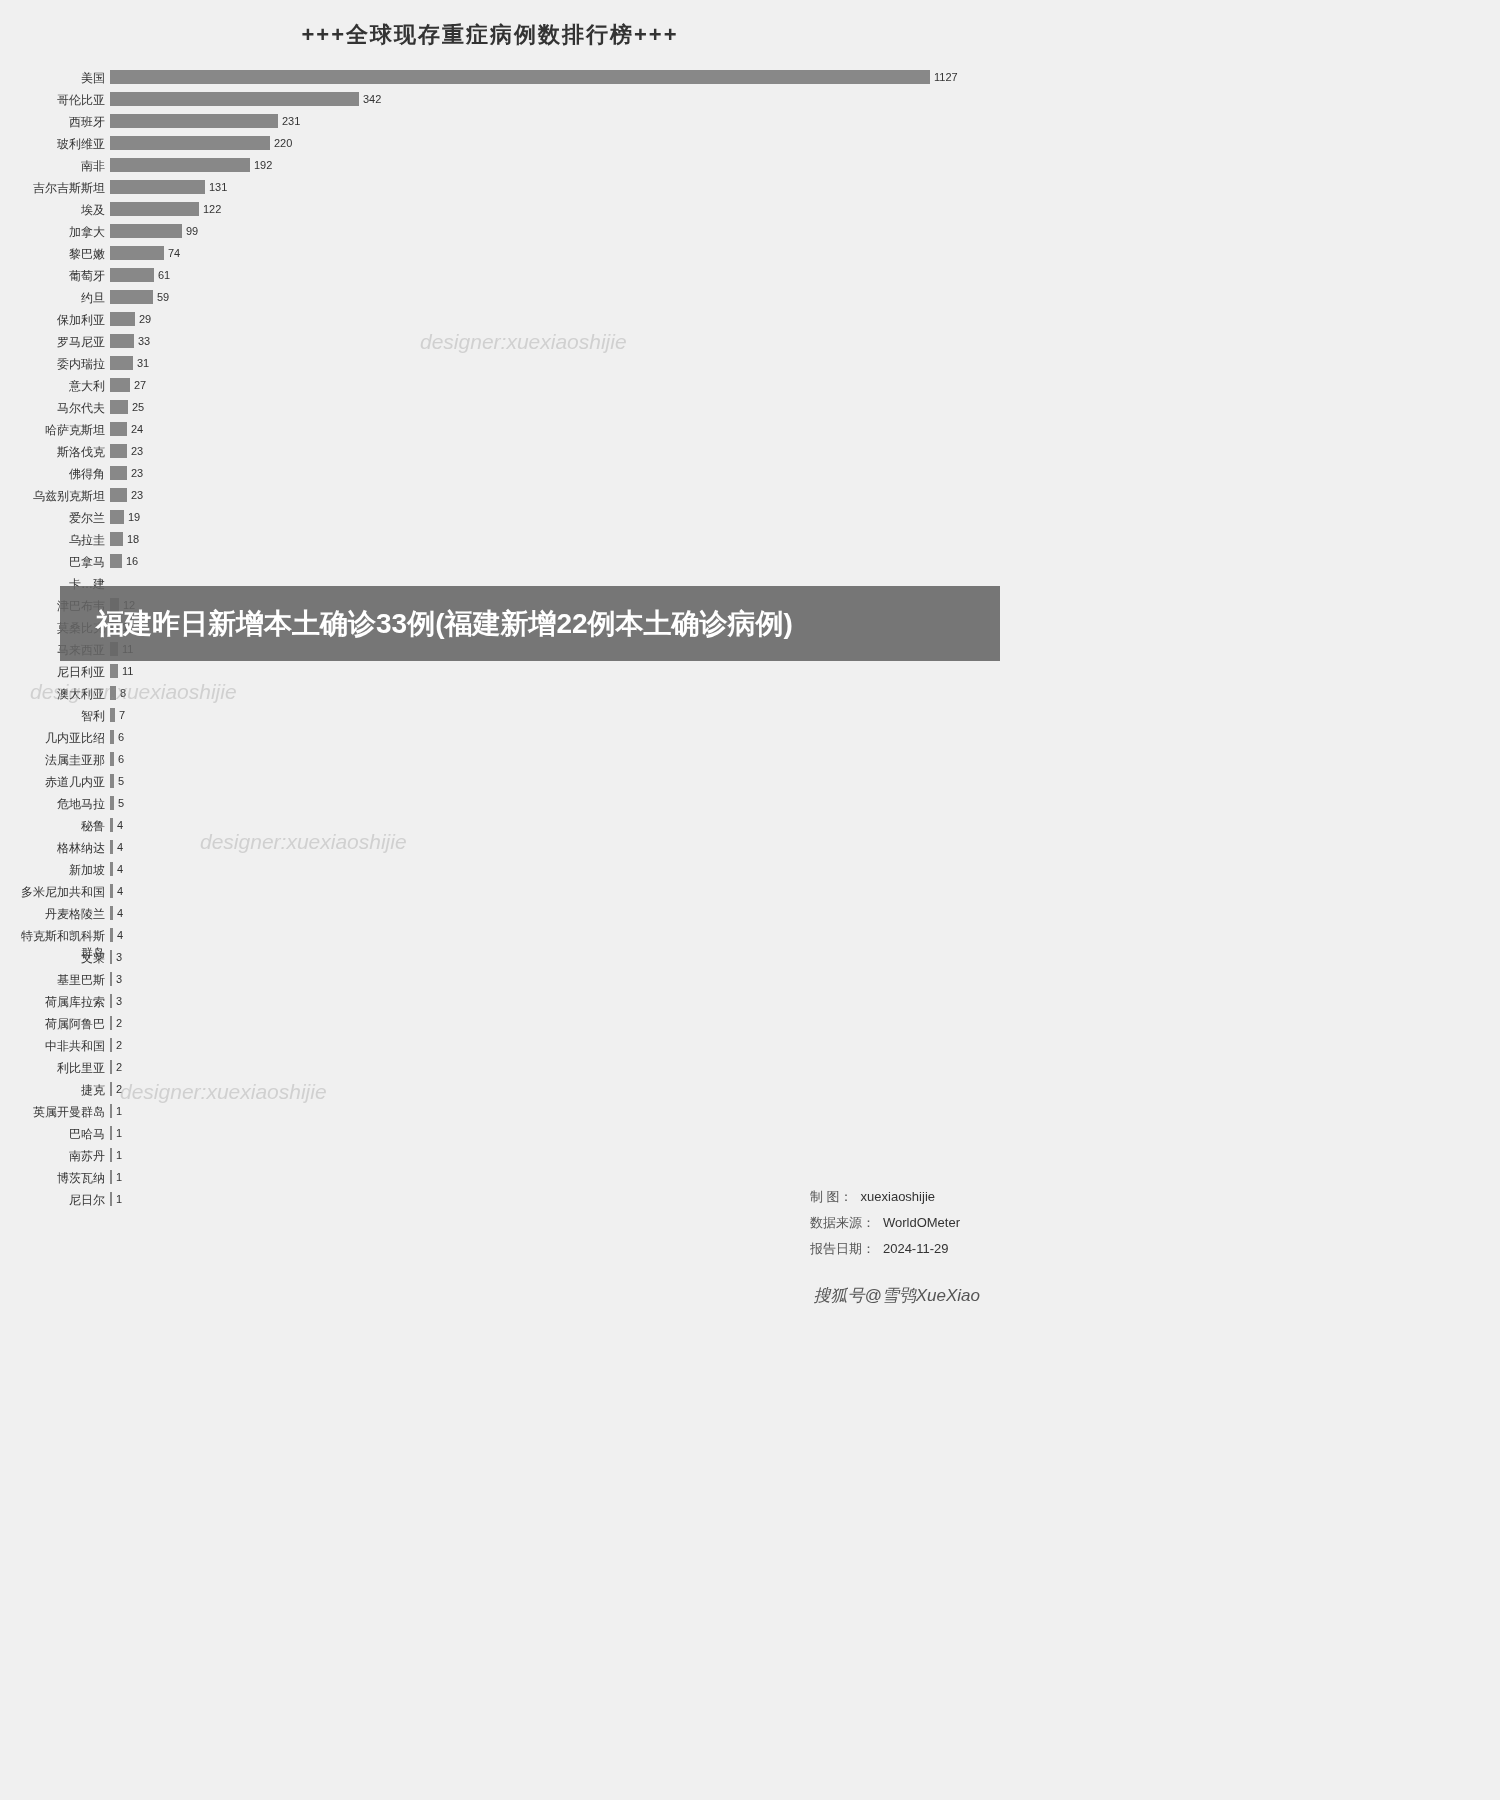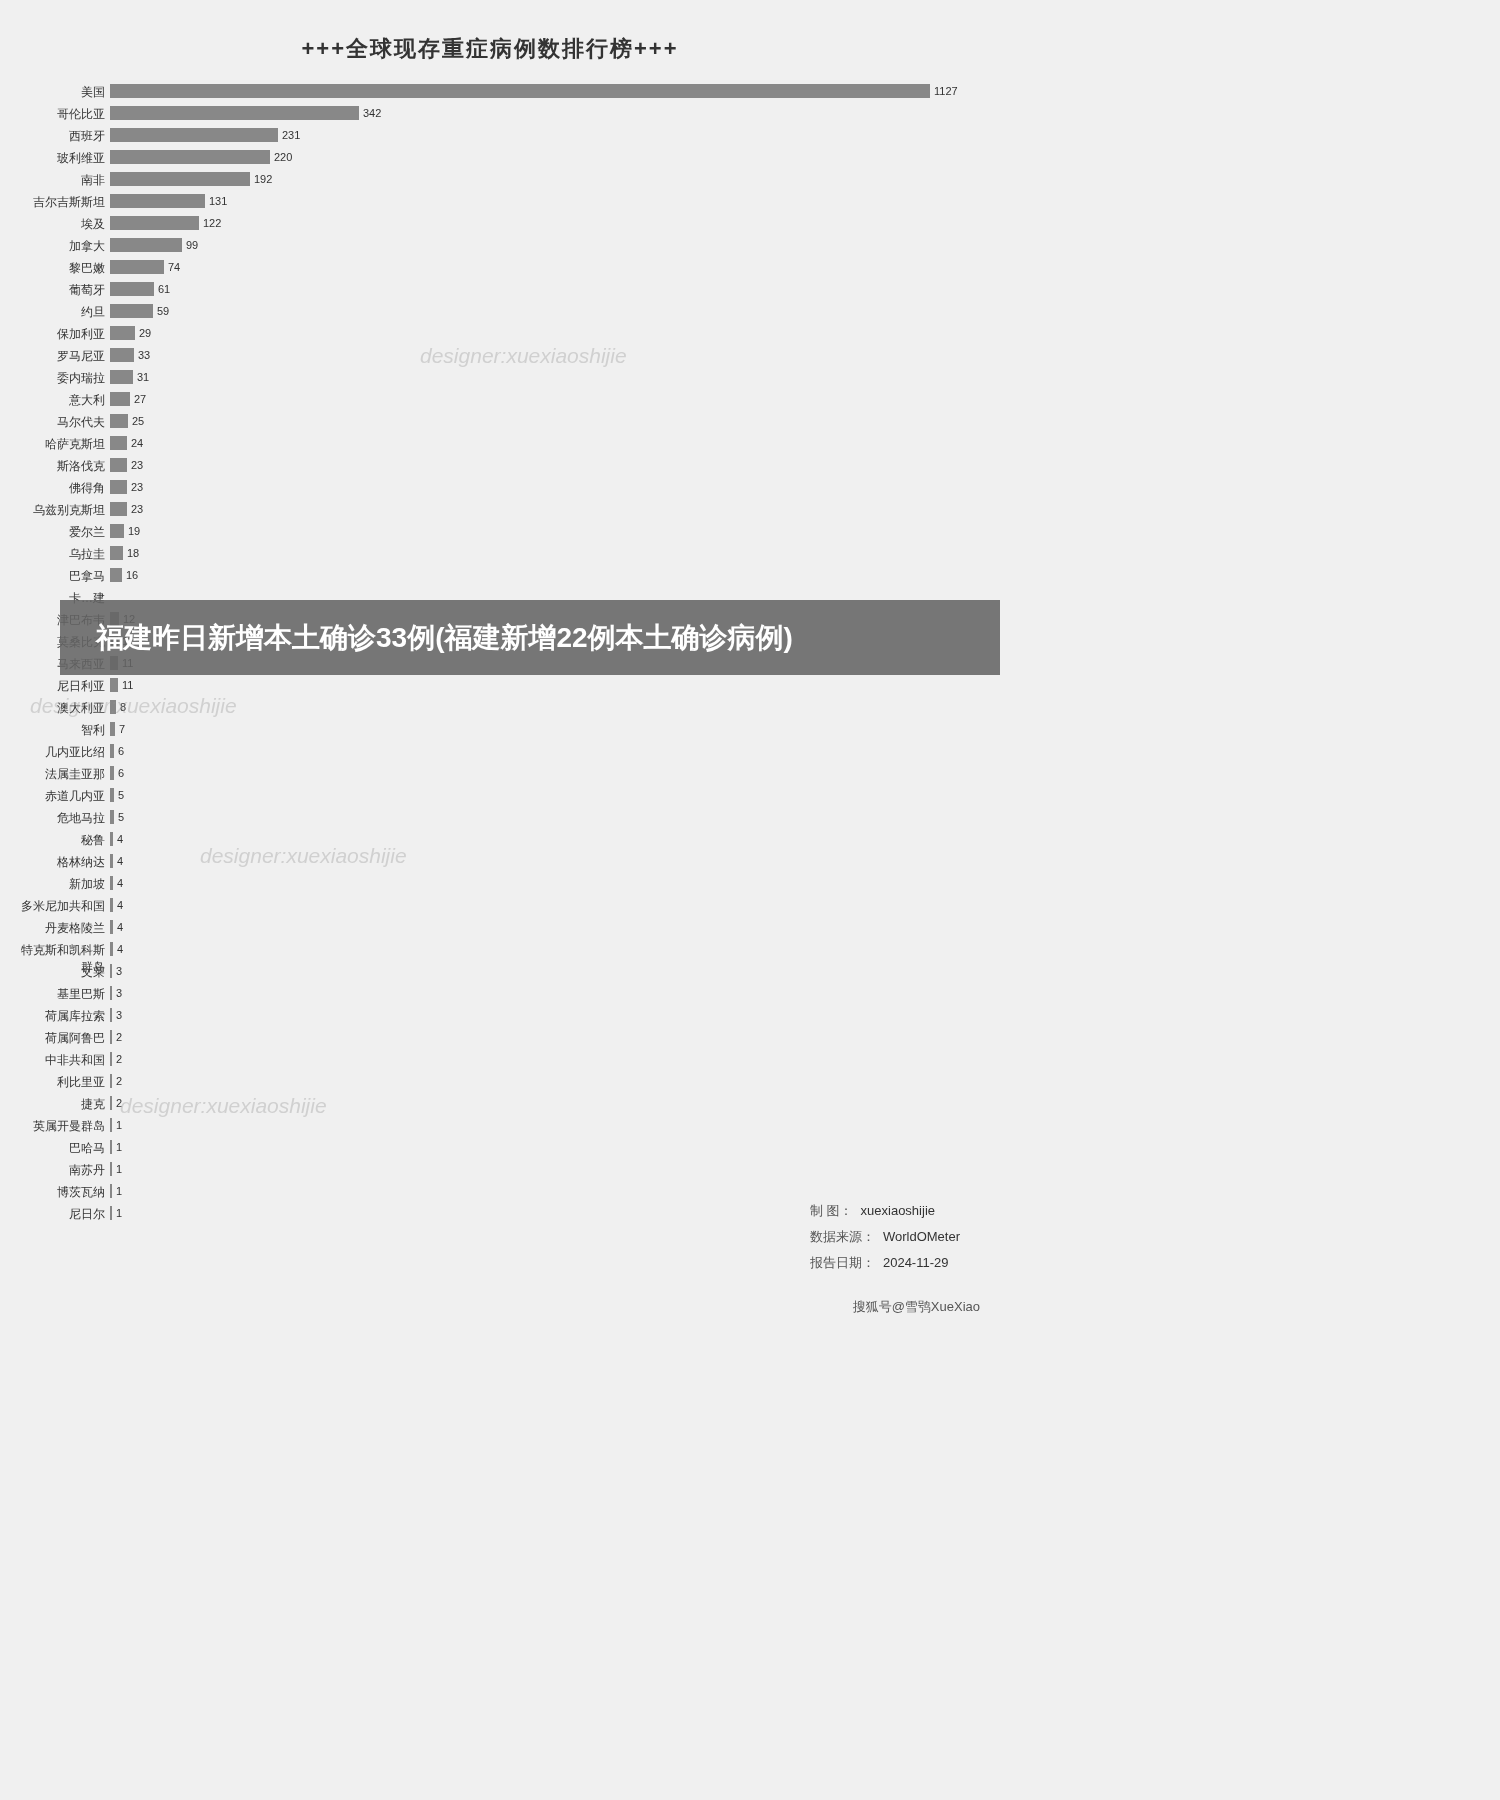--- a/index.html
+++ b/index.html
@@ -92,22 +92,23 @@
     .info-block .info-label {
       color: #555;
     }
     .info-block .info-value {
       color: #333;
     }
     .sohu-watermark {
       position: absolute;
       right: 20px;
       bottom: 20px;
-      font-size: 13px;
+      font-size: 17px;
       color: #555;
+      font-style: italic;
     }
     .designer-wm-1 {
       top: 330px;
       left: 420px;
     }
     .designer-wm-2 {
       top: 680px;
       left: 30px;
     }
     .designer-wm-3 {
@@ -115,21 +116,21 @@
       left: 200px;
     }
     .designer-wm-4 {
       top: 1080px;
       left: 120px;
     }
   </style>
 </head>
 <body>
 
-<div class="chart-container" id="main-container" style="min-height: 1384px; margin-top: 14px;">
+<div class="chart-container" id="main-container" style="min-height: 1384px;">
   <div class="chart-title">+++全球现存重症病例数排行榜+++</div>
 
   <div class="watermark designer-wm-1">designer:xuexiaoshijie</div>
   <div class="watermark designer-wm-2">designer:xuexiaoshijie</div>
   <div class="watermark designer-wm-3">designer:xuexiaoshijie</div>
   <div class="watermark designer-wm-4">designer:xuexiaoshijie</div>
 
   <div class="bar-chart" id="bar-chart">
       <div class="bar-row">
         <div class="bar-label">美国</div>

